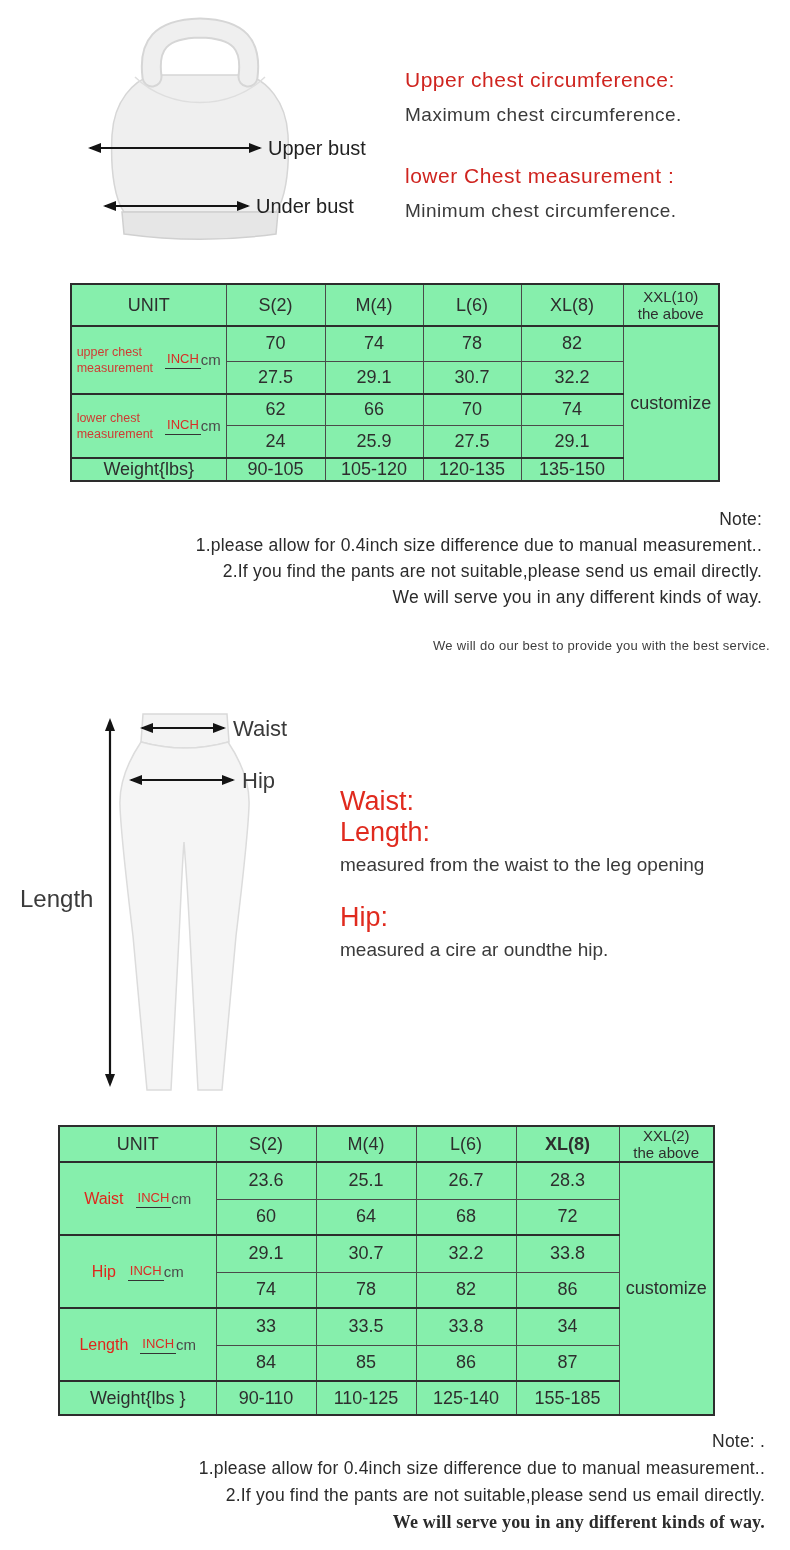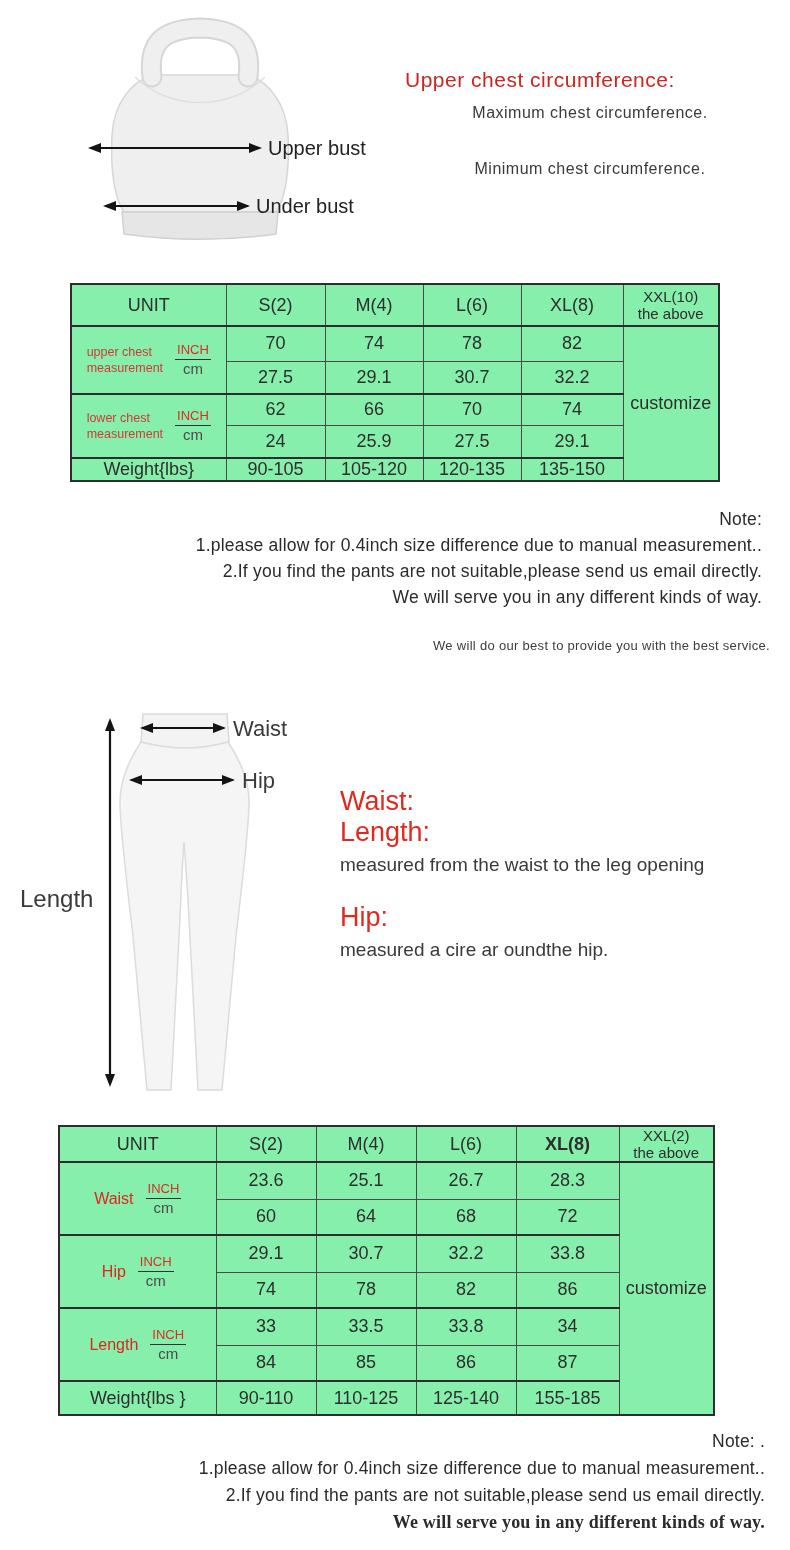--- a/index.html
+++ b/index.html
@@ -5,39 +5,39 @@
   html,body{margin:0;padding:0;background:#ffffff;}
   .page{
     position:relative;width:790px;height:1550px;background:#ffffff;overflow:hidden;
     font-family:"Liberation Sans",sans-serif;color:#333;
   }
   svg text{font-family:"Liberation Sans",sans-serif;}
 
   
   .abs{position:absolute;}
   .def-title{color:#cf241f;font-size:21px;letter-spacing:0.5px;margin:0 0 12px 0;}
-  .def-desc{color:#3a3a3a;font-size:16px;letter-spacing:0.5px;margin:0 0 38px 0;text-align:center;}
+  .def-desc{color:#3a3a3a;font-size:19px;letter-spacing:0.5px;margin:0 0 38px 0;}
   .defs2 .t{color:#e02a1e;font-size:27px;margin:0;}
   .defs2 .d{color:#3a3a3a;font-size:19px;margin:6px 0 26px 0;}
 
   
   table.size-table{border-collapse:collapse;table-layout:fixed;background:#86efac;
     border:2px solid #2d2d2d;}
   table.size-table td{border:1px solid #4a4a4a;text-align:center;vertical-align:middle;
     font-size:18px;color:#2e2e2e;padding:0;overflow:hidden;}
   table.size-table tr.hdr td{border-bottom:2px solid #2d2d2d;}
   table.size-table td.sec-end{border-bottom:2px solid #2d2d2d;}
   .red{color:#e0261c;}
   .bold{font-weight:bold;}
   td.xxl-hd div{font-size:15px;line-height:17px;color:#2e2e2e;}
   td.customize{color:#e0261c;font-size:19px;margin-left:32px;}
   .labwrap{display:flex;align-items:center;justify-content:center;gap:12px;}
   .lab2{color:#cf3b33;font-size:12.5px;line-height:16px;text-align:left;}
   .lab1{color:#e0261c;font-size:16px;}
-  .frac{display:inline-flex;flex-direction:column;align-items:center;}
+  .frac{display:inline-flex;align-items:center;}
   .frac .ftop{color:#d92e26;font-size:13px;line-height:16px;padding:0 2px 1px 2px;border-bottom:1.5px solid #333;}
   .frac .fbot{color:#4a4a4a;font-size:15px;line-height:18px;}
 
   
   .note{font-size:17.5px;line-height:26px;color:#2b2b2b;letter-spacing:0.2px;}
   .note p{margin:0;text-align:right;}
   .serif-bold{font-family:"Liberation Serif",serif;font-weight:bold;font-size:18px;}
   .service{font-size:13px;color:#3d3d3d;letter-spacing:0.3px;}
 </style>
 </head>
@@ -64,20 +64,21 @@
 
     <line x1="45" y1="191" x2="188" y2="191" stroke="#141414" stroke-width="2.2"></line>
     <polygon points="43,191 56,186 56,196" fill="#141414"></polygon>
     <polygon points="190,191 177,186 177,196" fill="#141414"></polygon>
     <text x="196" y="198" font-size="20" fill="#222">Under bust</text>
   </svg>
 
   <div class="abs" style="left:405px;top:68px;width:370px;">
     <p class="def-title">Upper chest circumference:</p>
     <p class="def-desc">Maximum chest circumference.</p>
+    <p class="def-title">lower Chest measurement :</p>
     <p class="def-desc">Minimum chest circumference.</p>
   </div>
 
   <table class="size-table abs" style="left:70px;top:283px;width:648px;">
     <colgroup>
       <col style="width:155px">
         <col style="width:99px">
         <col style="width:98px">
       <col style="width:98px">
         <col style="width:102px">

